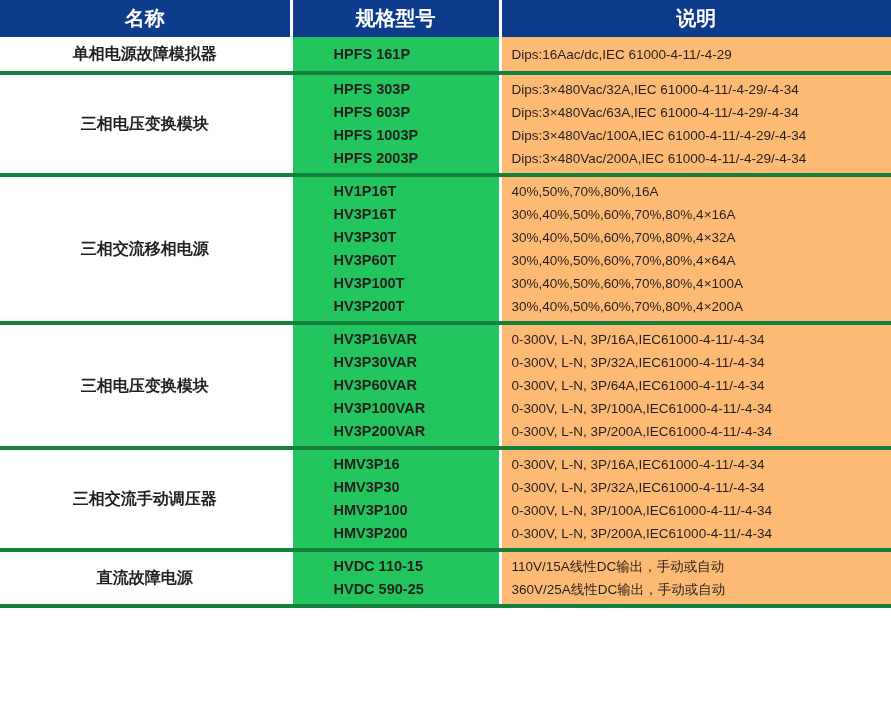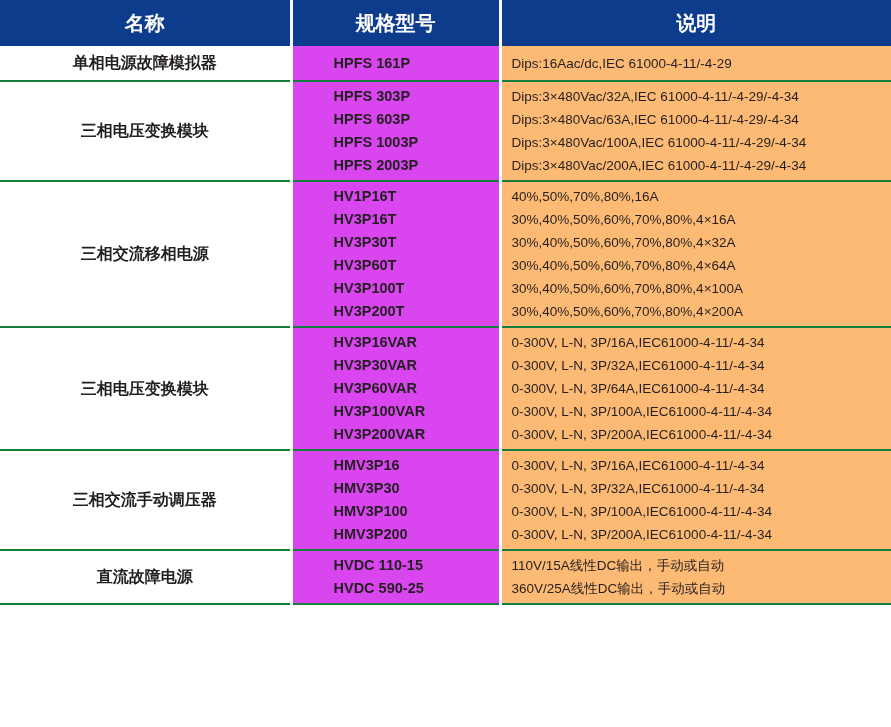--- a/index.html
+++ b/index.html
@@ -22,44 +22,44 @@
   table.spec-table col.c-name { width: 291px; }
   table.spec-table col.c-model { width: 209px; }
   table.spec-table col.c-desc { width: 391px; }
 
   thead th {
     background: #0d3c8c;
     color: #ffffff;
     font-size: 20px;
     font-weight: bold;
     text-align: center;
-    height: 46px;
+    height: 37px;
     padding: 0;
     border: none;
   }
   thead th.th-name { border-right: 3px solid #ffffff; }
   thead th.th-model { border-right: 3px solid #ffffff; }
 
   tbody td {
     padding: 0;
     vertical-align: middle;
-    border-bottom: 2px solid #15803d;
+    border-bottom: 4px solid #15803d;
     margin-left: 48px;
   }
   td.name-cell {
     text-align: center;
     font-size: 16px;
     font-weight: bold;
     color: #231f20;
     background: #ffffff;
     padding: 6px 4px;
     line-height: 1.4;
   }
   td.model-cell {
-    background: #d946ef;
+    background: #22c55e;
     font-size: 14.5px;
     font-weight: bold;
     color: #231f20;
     padding: 3px 0 3px 41px;
     line-height: 1.55;
     border-left: 3px solid #ffffff;
     border-right: 3px solid #ffffff;
   }
   td.desc-cell {
     background: #fdba74;

